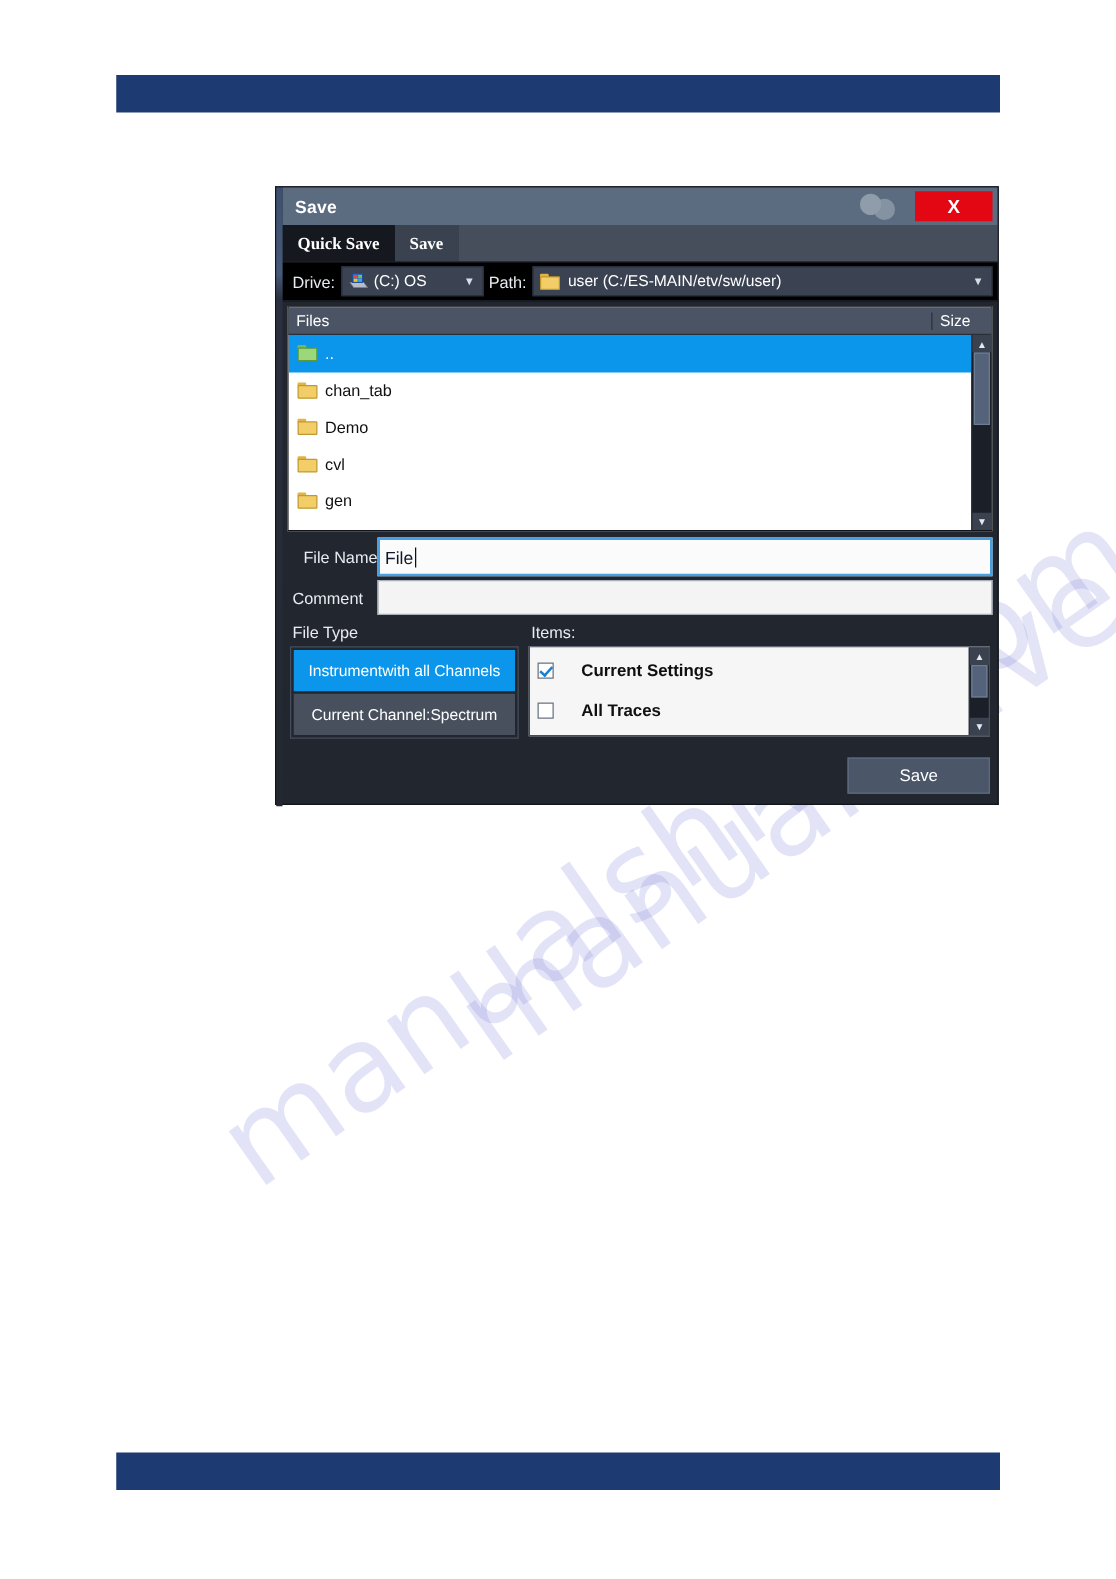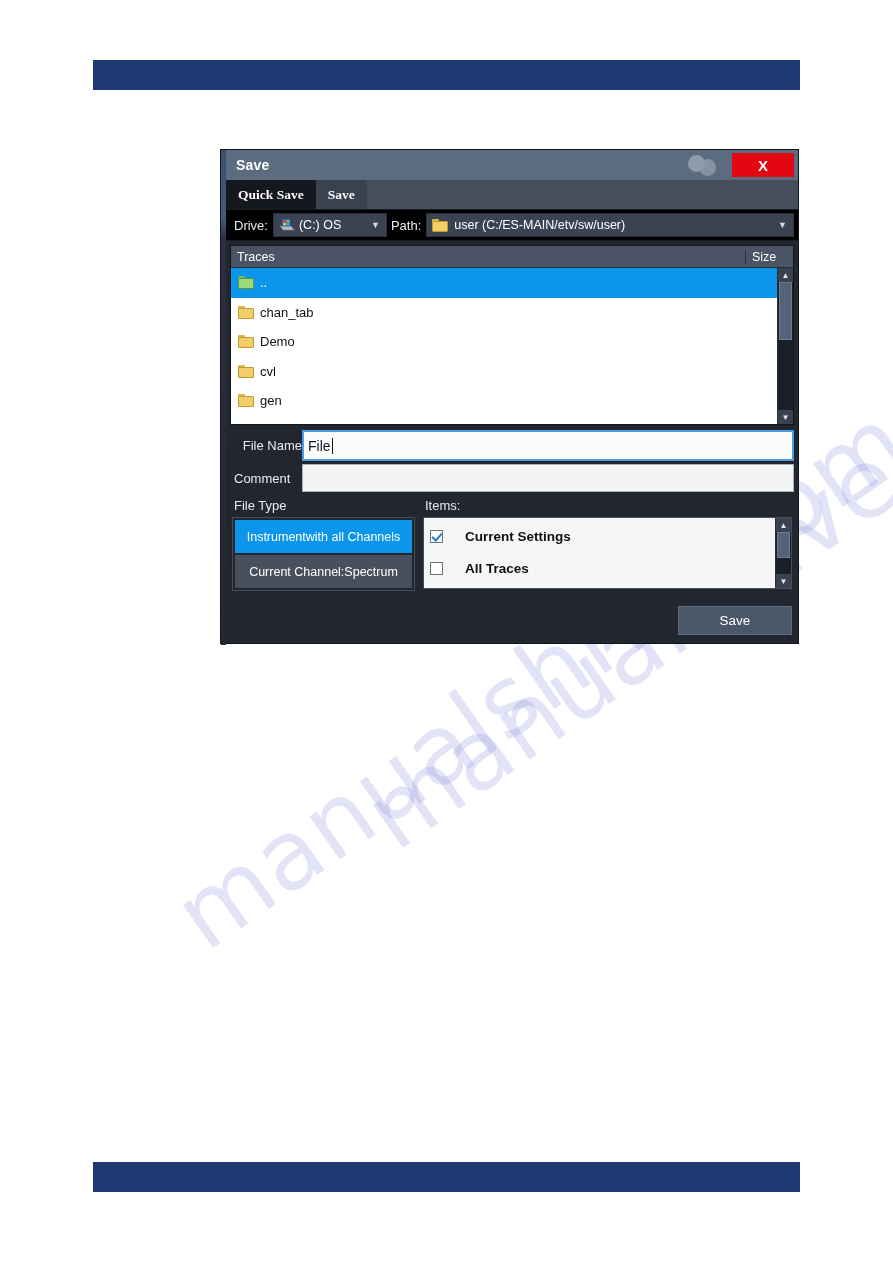--- a/index.html
+++ b/index.html
@@ -477,21 +477,21 @@
           <span class="tab-lip"></span>
             <span class="body"></span>
         </span>
         <span class="ctext">user (C:/ES-MAIN/etv/sw/user)</span>
         <span class="caret">▼</span>
       </div>
     </div>
 
     <div class="filelist-wrap">
       <div class="fl-header">
-        <div class="h-files">Traces</div>
+        <div class="h-files">Files</div>
         <div class="h-size">Size</div>
       </div>
       <div class="fl-body-row">
         <div class="fl-rows">
           <div class="fl-row selected">
             <span class="folder-icon">
               <span class="tab-lip"></span>
                 <span class="body"></span>
             </span>
             <span>..</span>

